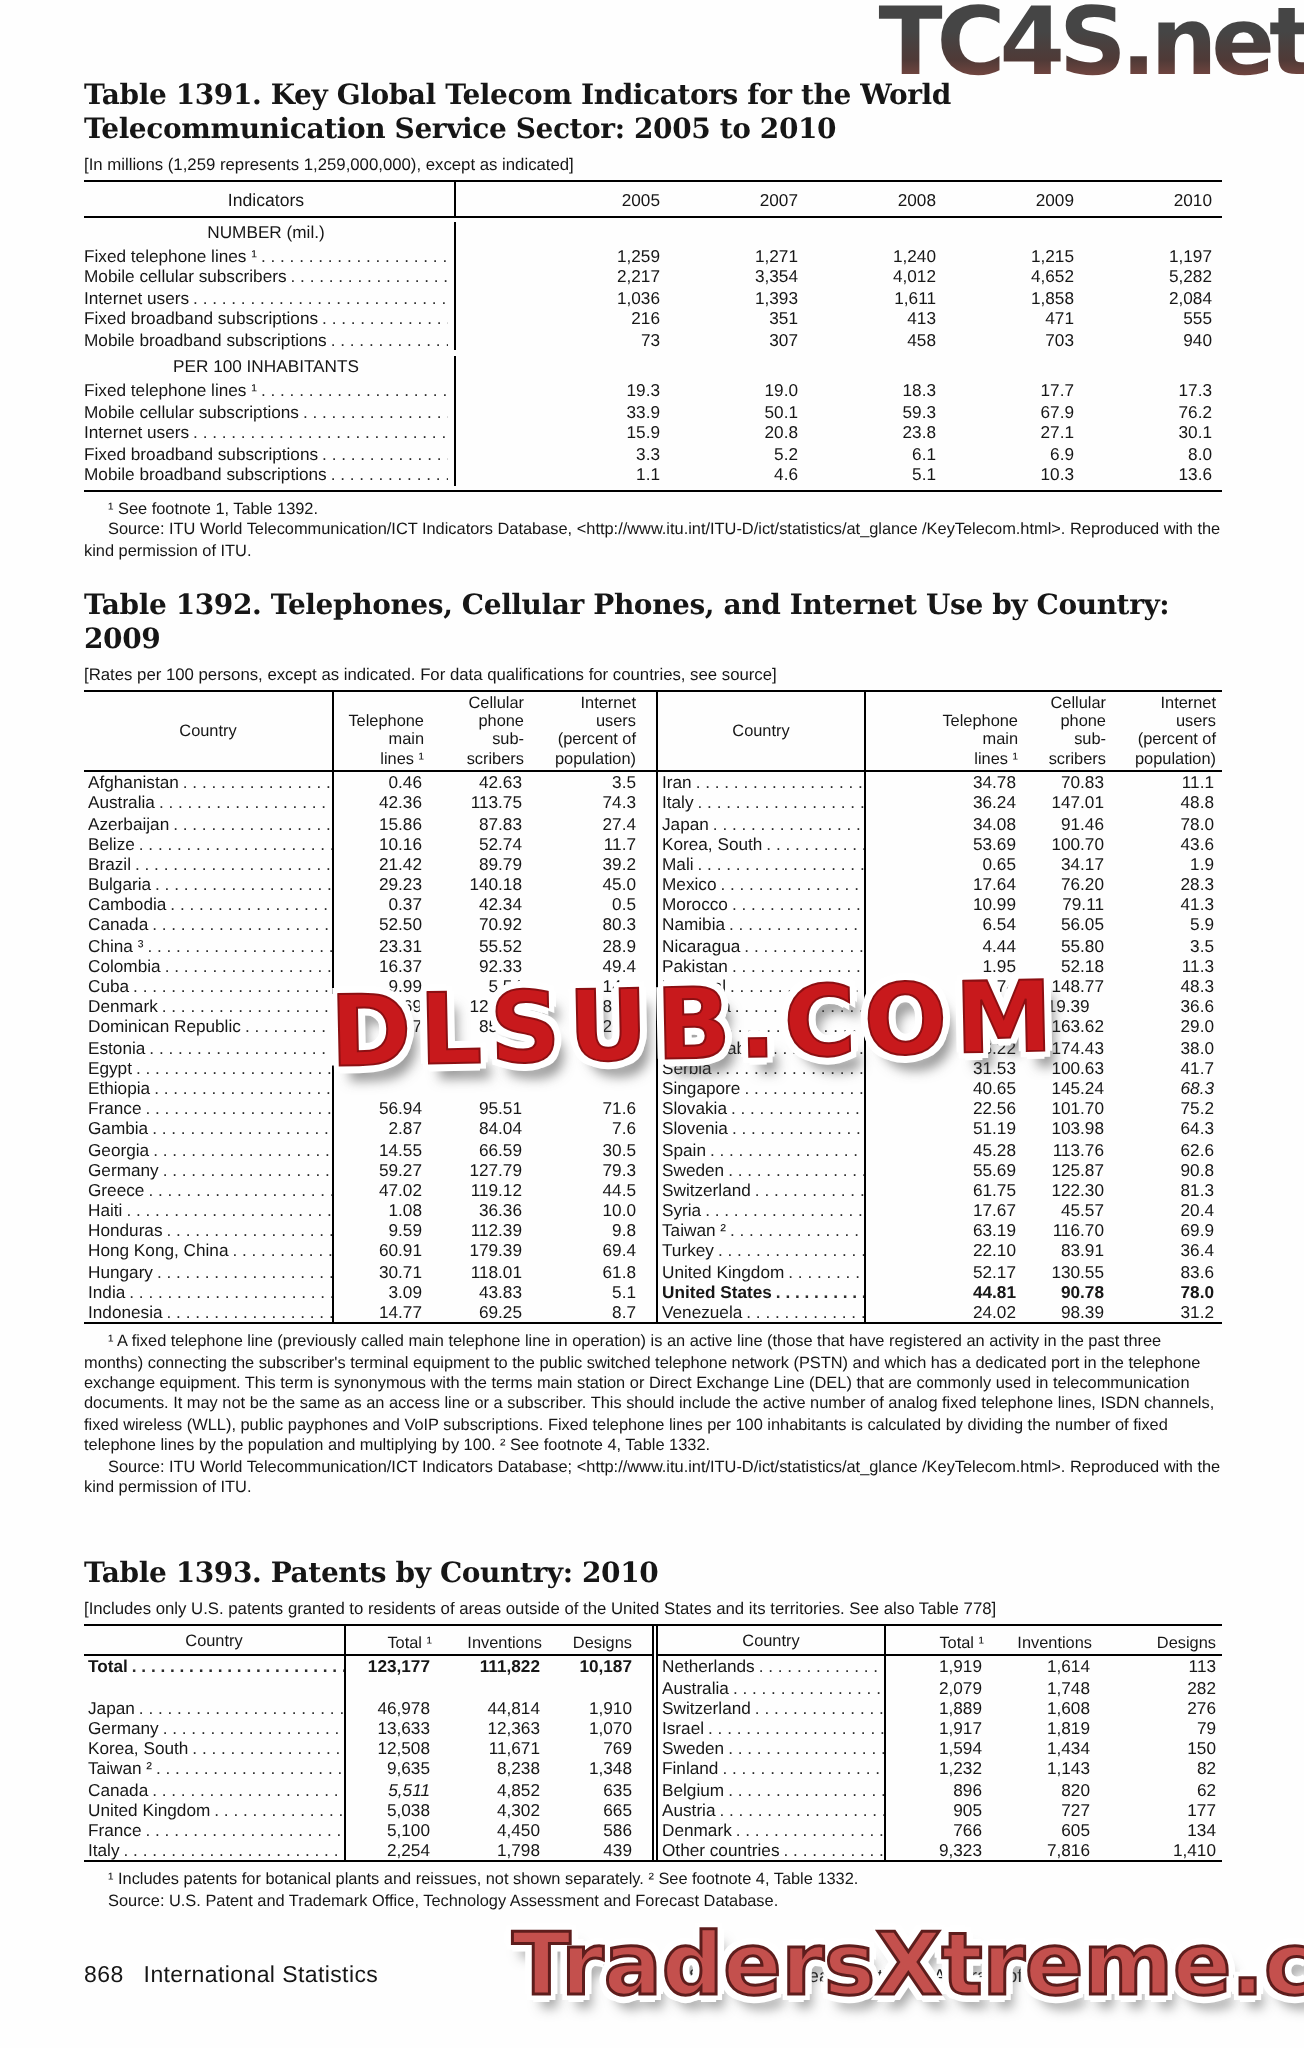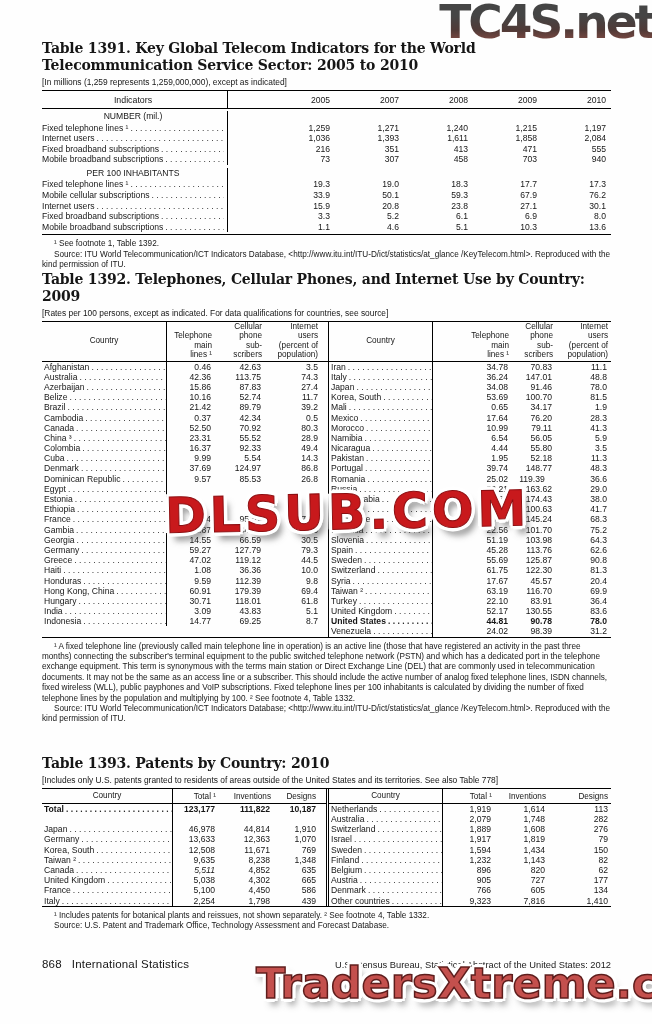--- a/index.html
+++ b/index.html
@@ -110,20 +110,31 @@
               <span class="leader"></span>
             </div>
             <div class="yr first">1,259</div>
             <div class="yr">1,271</div>
             <div class="yr">1,240</div>
             <div class="yr">1,215</div>
             <div class="yr">1,197</div>
           </div>
           <div class="row drow">
         <div class="lbl">
+              <span class="nm">Mobile cellular subscribers</span>
+              <span class="leader"></span>
+            </div>
+            <div class="yr first">2,217</div>
+            <div class="yr">3,354</div>
+            <div class="yr">4,012</div>
+            <div class="yr">4,652</div>
+            <div class="yr">5,282</div>
+          </div>
+          <div class="row drow">
+        <div class="lbl">
               <span class="nm">Internet users</span>
               <span class="leader"></span>
             </div>
             <div class="yr first">1,036</div>
             <div class="yr">1,393</div>
             <div class="yr">1,611</div>
             <div class="yr">1,858</div>
             <div class="yr">2,084</div>
           </div>
           <div class="row drow">
@@ -213,21 +224,21 @@
             <div class="lbl"></div>
             <div class="yr first"></div>
           </div>
         </div>
       <div class="footnotes">
         <p class="fn">¹ See footnote 1, Table 1392.</p>
         <p class="fn">Source: ITU World Telecommunication/ICT Indicators Database, &lt;http://www.itu.int/ITU-D/ict/statistics/at_glance /KeyTelecom.html&gt;. Reproduced with the kind permission of ITU.</p>
       </div>
     </section>
 
-    <section style="">
+    <section style="margin-top:14px;">
       <h1 class="tbl-title">Table 1392. Telephones, Cellular Phones, and Internet Use by Country: 2009</h1>
       <p class="tbl-note">[Rates per 100 persons, except as indicated. For data qualifications for countries, see source]</p>
       <div class="ttable halves" id="t1392">
           <div class="half half-l">
             <div class="c-hdr" style="height:40px">
     <div class="c-hname" style="width:125px">Country</div>
               <div class="c-hcol" style="width:48px;">Telephone
 main
 lines ¹</div>
               <div class="c-hcol" style="width:50px;">Cellular
@@ -279,20 +290,29 @@
       <div class="c-name" style="width:125px">
         <span class="nm">Brazil</span>
                 <span class="leader"></span>
       </div>
               <div class="c-v" style="width:48px;">21.42</div>
               <div class="c-v" style="width:50px;">89.79</div>
               <div class="c-v" style="flex:1;padding-right:10px;">39.2</div>
             </div>
             <div class="c-row">
       <div class="c-name" style="width:125px">
+        <span class="nm">Bulgaria</span>
+                <span class="leader"></span>
+      </div>
+              <div class="c-v" style="width:48px;">29.23</div>
+              <div class="c-v" style="width:50px;">140.18</div>
+              <div class="c-v" style="flex:1;padding-right:10px;">45.0</div>
+            </div>
+            <div class="c-row">
+      <div class="c-name" style="width:125px">
         <span class="nm">Cambodia</span>
                 <span class="leader"></span>
       </div>
               <div class="c-v" style="width:48px;">0.37</div>
               <div class="c-v" style="width:50px;">42.34</div>
               <div class="c-v" style="flex:1;padding-right:10px;">0.5</div>
             </div>
             <div class="c-row">
       <div class="c-name" style="width:125px">
         <span class="nm">Canada</span>
@@ -342,30 +362,30 @@
       <div class="c-name" style="width:125px">
         <span class="nm">Dominican Republic</span>
                 <span class="leader"></span>
       </div>
               <div class="c-v" style="width:48px;">9.57</div>
               <div class="c-v" style="width:50px;">85.53</div>
               <div class="c-v" style="flex:1;padding-right:10px;">26.8</div>
             </div>
             <div class="c-row">
       <div class="c-name" style="width:125px">
-        <span class="nm">Egypt</span>
+        <span class="nm">Estonia</span>
                 <span class="leader"></span>
       </div>
               <div class="c-v" style="width:48px;"></div>
               <div class="c-v" style="width:50px;"></div>
               <div class="c-v" style="flex:1;padding-right:10px;"></div>
             </div>
             <div class="c-row">
       <div class="c-name" style="width:125px">
-        <span class="nm">Estonia</span>
+        <span class="nm">Egypt</span>
                 <span class="leader"></span>
       </div>
               <div class="c-v" style="width:48px;"></div>
               <div class="c-v" style="width:50px;"></div>
               <div class="c-v" style="flex:1;padding-right:10px;"></div>
             </div>
             <div class="c-row">
       <div class="c-name" style="width:125px">
         <span class="nm">Ethiopia</span>
                 <span class="leader"></span>
@@ -516,21 +536,21 @@
               <div class="c-v" style="width:44px;">91.46</div>
               <div class="c-v" style="width:55px;">78.0</div>
             </div>
             <div class="c-row">
       <div class="c-name" style="width:104px">
         <span class="nm">Korea, South</span>
                 <span class="leader"></span>
       </div>
               <div class="c-v" style="flex:1;">53.69</div>
               <div class="c-v" style="width:44px;">100.70</div>
-              <div class="c-v" style="width:55px;">81.5</div>
+              <div class="c-v" style="width:55px;">43.6</div>
             </div>
             <div class="c-row">
       <div class="c-name" style="width:104px">
         <span class="nm">Mali</span>
                 <span class="leader"></span>
       </div>
               <div class="c-v" style="flex:1;">0.65</div>
               <div class="c-v" style="width:44px;">34.17</div>
               <div class="c-v" style="width:55px;">1.9</div>
             </div>
@@ -624,21 +644,21 @@
               <div class="c-v" style="width:44px;">100.63</div>
               <div class="c-v" style="width:55px;">41.7</div>
             </div>
             <div class="c-row">
       <div class="c-name" style="width:104px">
         <span class="nm">Singapore</span>
                 <span class="leader"></span>
       </div>
               <div class="c-v" style="flex:1;">40.65</div>
               <div class="c-v" style="width:44px;">145.24</div>
-              <div class="c-v" style="width:55px;">68.3</div>
+              <div class="c-v" style="width:55px;font-style:italic;">68.3</div>
             </div>
             <div class="c-row">
       <div class="c-name" style="width:104px">
         <span class="nm">Slovakia</span>
                 <span class="leader"></span>
       </div>
               <div class="c-v" style="flex:1;">22.56</div>
               <div class="c-v" style="width:44px;">101.70</div>
               <div class="c-v" style="width:55px;">75.2</div>
             </div>

